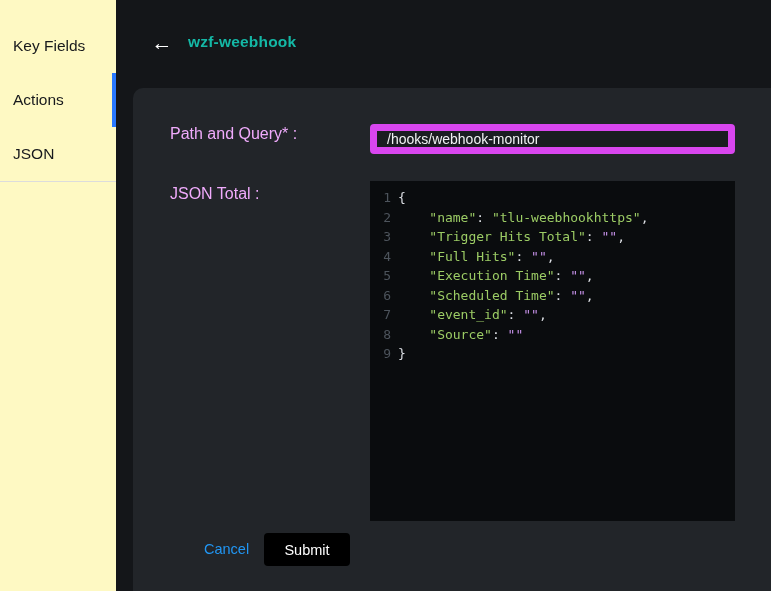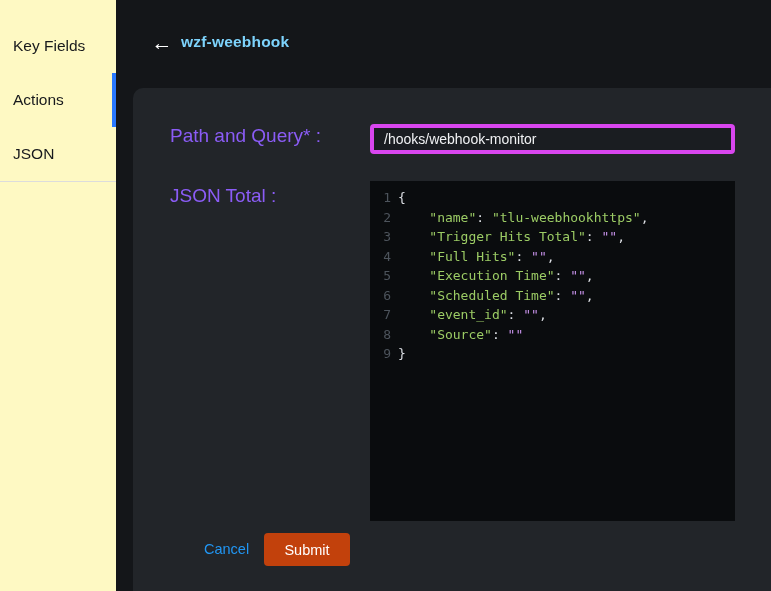--- a/index.html
+++ b/index.html
@@ -60,49 +60,49 @@
     display: flex; align-items: center; justify-content: center;
     color: #ffffff;
     font-size: 21px;
     font-weight: bold;
     cursor: pointer;
     background: transparent;
     border: none;
   }
   .page-title {
     position: absolute;
-    left: 65px; top: 33px;
-    color: #7dd3fc;
+    left: 72px; top: 33px;
+    color: #14b8a6;
     font-size: 15.5px;
     font-weight: bold;
     letter-spacing: 0.2px;
   }
 
   
   .card {
     position: absolute;
     left: 17px; top: 88px; right: 0; bottom: 0;
     background: #222529;
     border-top-left-radius: 10px;
   }
   .field-label {
     position: absolute;
-    color: #8b5cf6;
-    font-size: 19px;
+    color: #f0abfc;
+    font-size: 16px;
   }
   .label-path { left: 37px; top: 125px - 88px; }
   .label-path { left: 37px; top: 37px; }
   .label-json { left: 37px; top: 97px; }
 
   .path-input {
     position: absolute;
     left: 237px; top: 36px;
     width: 365px; height: 30px;
     background: #1a1d21;
-    border: 4px solid #d946ef;
+    border: 7px solid #d946ef;
     border-radius: 4px;
     color: #f1f2f4;
     font-size: 14px;
     font-family: "Liberation Sans", sans-serif;
     padding: 0 10px;
     outline: none;
   }
 
   
   .json-editor {
@@ -140,21 +140,21 @@
     cursor: pointer;
     background: transparent;
     border: none;
     font-family: "Liberation Sans", sans-serif;
     margin-left: 16px;
   }
   .submit-btn {
     position: absolute;
     left: 131px; top: 445px;
     width: 86px; height: 33px;
-    background: #c2410c;
+    background: #000000;
     border: none;
     border-radius: 4px;
     color: #ffffff;
     font-size: 14.5px;
     cursor: pointer;
     font-family: "Liberation Sans", sans-serif;
   }
 </style>
 </head>
 <body>

